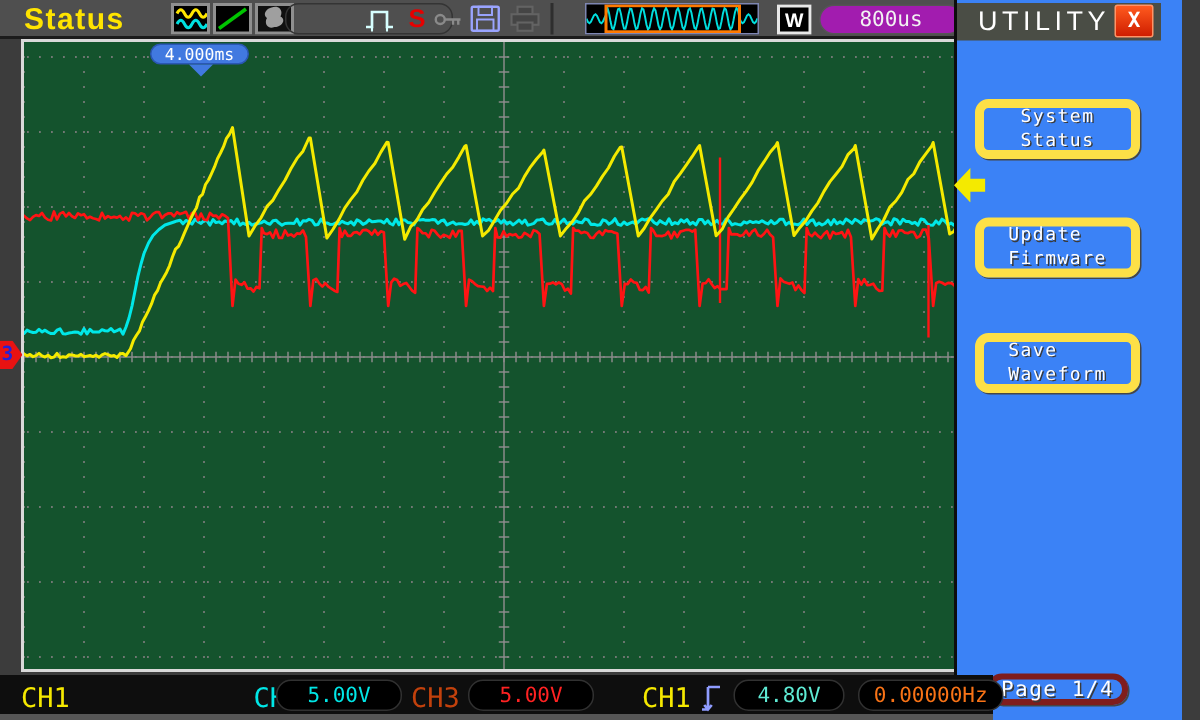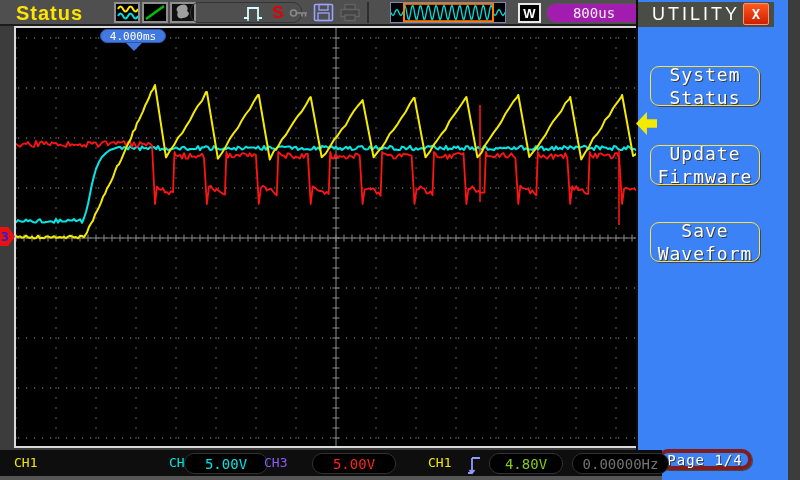--- a/index.html
+++ b/index.html
@@ -13,38 +13,38 @@
   .tb-icon{position:absolute;top:2px;width:26px;height:21px;background:#000;border:2px solid #8f8f8f;display:flex;align-items:center;justify-content:center}
   .tb-plain{position:absolute;top:2px;display:flex;align-items:center;justify-content:center}
   .status-panel{position:absolute;left:190px;top:2px;width:112px;height:21px;border:1px solid #343434;border-radius:9px}
   .s-ind{position:absolute;left:269px;top:2px;width:18px;height:21px;color:#e60000;font-family:"Liberation Sans",sans-serif;font-weight:bold;font-size:17px;display:flex;align-items:center;justify-content:center}
   .tb-sep{position:absolute;left:367px;top:2px;width:2px;height:21px;background:#2e2e2e}
   .preview{position:absolute;left:390px;top:2px;width:116px;height:21px;background:#000;border:1px solid #7e86b2}
   .w-icon{position:absolute;left:518px;top:3px;width:23px;height:20px;background:#000;border:2px solid #e8e8e8;color:#fff;font-weight:bold;font-size:13px;display:flex;align-items:center;justify-content:center;font-family:"Liberation Sans",sans-serif}
   .timebase{position:absolute;left:546px;top:3px;width:96px;height:20px;background:#a21caf;border:1px solid #555;border-radius:10px;color:#f2f2f2;font-size:14px;display:flex;align-items:center;justify-content:center}
 
   
-  .display{position:absolute;left:14px;top:26px;width:644px;height:422px;background:#000000;border:2px solid #d9d9d9}
+  .display{position:absolute;left:14px;top:26px;width:644px;height:422px;background:#14532d;border:2px solid #d9d9d9}
   .display svg{position:absolute;left:0;top:0}
   .tmark{position:absolute;left:84px;top:1px;width:66px;height:14px;background:#4179e0;border:1px solid #2a56b4;border-radius:7px;color:#fff;font-size:11px;display:flex;align-items:center;justify-content:center;z-index:3}
   .tmark-tri{position:absolute;left:110px;top:15px;width:0;height:0;border-left:8px solid transparent;border-right:8px solid transparent;border-top:8px solid #4179e0;z-index:3}
   .ch3-mark{position:absolute;left:0;top:227px;width:15px;height:19px;background:#e81212;clip-path:polygon(0 0,55% 0,100% 50%,55% 100%,0 100%);color:#2222d8;font-weight:bold;font-size:13px;display:flex;align-items:center;padding-left:1px;z-index:4}
   .trig-arrow{position:absolute;left:620px;top:84px;width:21px;height:23px;background:#f4ea00;clip-path:polygon(0 50%,52% 0,52% 31%,100% 31%,100% 69%,52% 69%,52% 100%);z-index:3}
 
   
   .sidebar{position:absolute;left:636px;top:0;width:152px;height:480px;background:#3b82f6;border-left:2px solid #0d0d0d}
   .sb-head{position:absolute;left:0;top:2px;width:136px;height:25px;background:#4a4d45;display:flex;align-items:center}
   .sb-title{color:#fff;font-family:"Liberation Sans",sans-serif;font-size:18px;letter-spacing:3px;padding-left:14px}
   .sb-close{position:absolute;right:5px;top:1px;width:26px;height:22px;background:linear-gradient(#ff5a1e,#cf1e00);border:1px solid #ff9466;border-radius:2px;color:#fff;font-weight:bold;font-size:14px;display:flex;align-items:center;justify-content:center;cursor:pointer}
-  .sbtn{position:absolute;left:12px;width:110px;height:40px;border:1px solid #fde047;border-radius:9px;box-shadow:1px 1px 0 #464646;color:#fff;font-size:18px;line-height:1.3;letter-spacing:1px;display:flex;align-items:center;justify-content:center;text-align:center;white-space:pre-line;text-shadow:1px 1px 0 #3a3a3a;cursor:pointer}
+  .sbtn{position:absolute;left:12px;width:110px;height:40px;border:6px solid #fde047;border-radius:9px;box-shadow:1px 1px 0 #464646;color:#fff;font-size:12px;line-height:1.3;letter-spacing:1px;display:flex;align-items:center;justify-content:center;white-space:pre-line;text-shadow:1px 1px 0 #3a3a3a;cursor:pointer}
   .pagebtn{position:absolute;left:20px;top:449px;width:94px;height:21px;border:4px solid #7f1d1d;border-radius:10px;box-shadow:1px 1px 0 #464646;color:#fff;font-size:14px;letter-spacing:1px;display:flex;align-items:center;justify-content:center;text-shadow:1px 1px 0 #3a3a3a;cursor:pointer}
 
   
   .bottombar{position:absolute;left:0;top:450px;width:662px;height:30px;background:#0e0e0e;border-bottom:4px solid #565656}
-  .bb-label{position:absolute;top:5px;font-size:13px}
+  .bb-label{position:absolute;top:5px;font-size:18px}
   .bb-pill{position:absolute;top:3px;height:21px;background:#000;border:1px solid #313131;border-radius:10px;font-size:14px;display:flex;align-items:center;justify-content:center}
   .edge-icon{position:absolute;left:466px;top:3px}
 </style>
 </head>
 <body>
 
 <div id="root">
 
   <div class="topbar">
     <div class="logo">Status</div>
@@ -1673,26 +1673,26 @@
 Waveform</div>
     <div class="sbtn" style="top:145px">Update
 Firmware</div>
     <div class="pagebtn">Page 1/4</div>
   </div>
 
   <div class="bottombar">
     <span class="bb-label bb-ch-name" style="left: 14px; color: rgb(245, 232, 0);">CH1</span>
     <span class="bb-label bb-ch-name" style="left: 146px; color: rgb(0, 230, 230); margin-left: 23px;">CH2</span>
     <span class="bb-pill bb-ch-val" style="left: 184px; width: 84px; color: rgb(0, 230, 230);">5.00V</span>
-    <span class="bb-label bb-ch-name" style="left: 264px; color: #8b5cf6;">CH3</span>
+    <span class="bb-label bb-ch-name" style="left: 274px; color: #c2410c;">CH3</span>
     <span class="bb-pill bb-ch-val" style="left: 312px; width: 84px; color: rgb(255, 34, 34);">5.00V</span>
 
     <span class="bb-label" id="trig-ch" style="left: 428px; color: rgb(245, 232, 0);">CH1</span>
     <span class="edge-icon">
       <svg width="18" height="23" id="edge-svg">
         <path d="M2,20 h4 M6,20 v-15 M6,5 h8 M3.5,17 l2.5,3 l2.5,-3" fill="none" stroke-width="1.8" stroke="#8f9cff"></path>
       </svg>
     </span>
-    <span class="bb-pill" id="trig-lvl" style="left: 489px; width: 74px; color: #84cc16;">4.80V</span>
-    <span class="bb-pill" id="trig-frq" style="left: 572px; width: 97px; color: #737373;">0.00000Hz</span>
+    <span class="bb-pill" id="trig-lvl" style="left: 489px; width: 74px; color: #5eead4;">4.80V</span>
+    <span class="bb-pill" id="trig-frq" style="left: 572px; width: 97px; color: #f97316;">0.00000Hz</span>
   </div>
 
 </div>
 
 </body></html>

